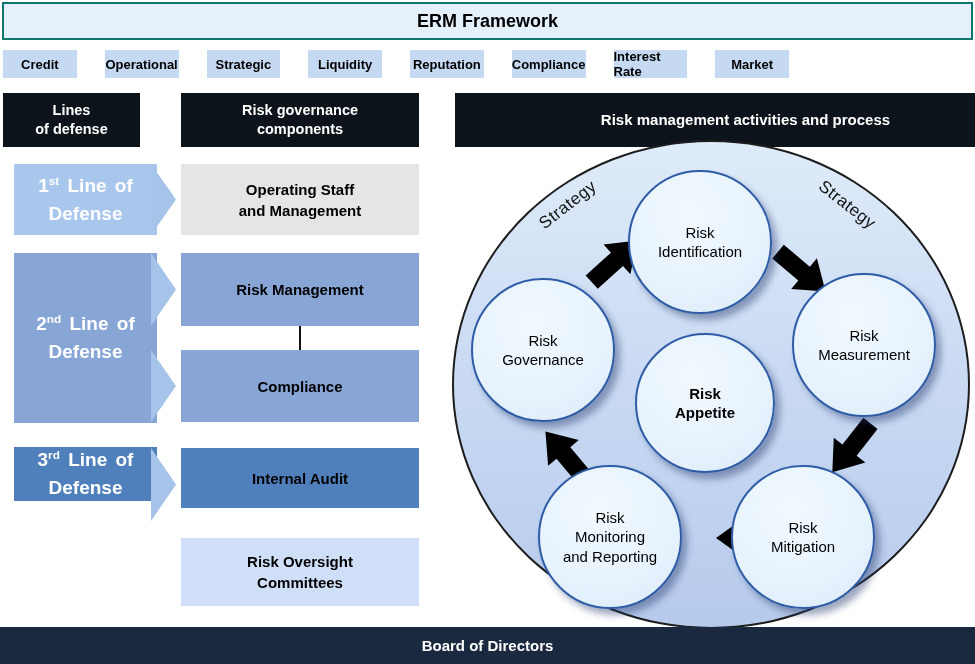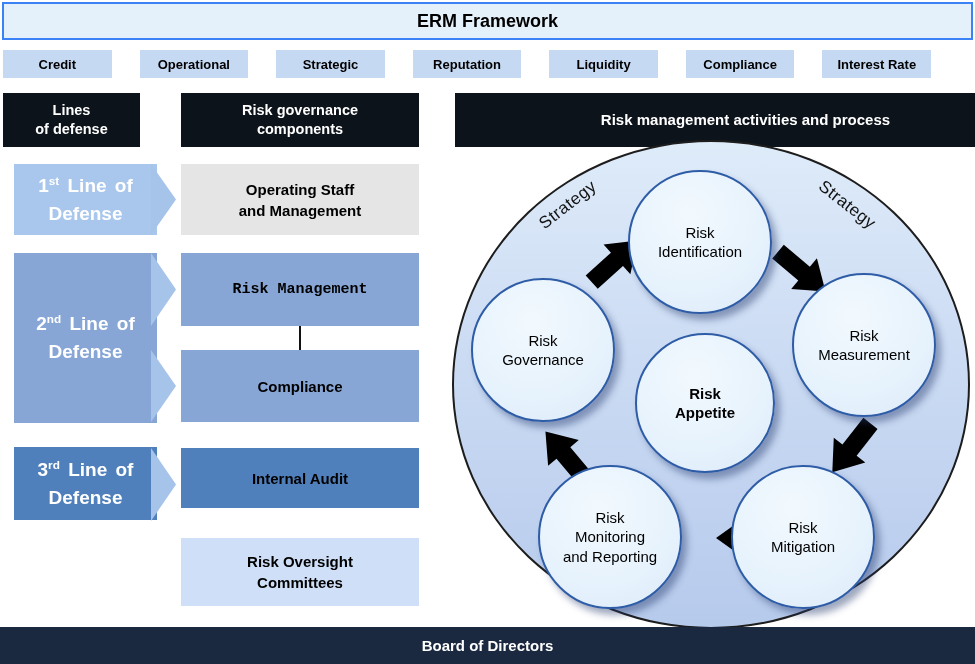--- a/index.html
+++ b/index.html
@@ -5,52 +5,52 @@
   html,body{margin:0;padding:0;background:#fff;}
   #stage{
     position:relative;width:975px;height:664px;background:#fff;overflow:hidden;
     font-family:"Liberation Sans","DejaVu Sans",sans-serif;color:#000;
   }
   .abs{position:absolute;}
   .center{display:flex;align-items:center;justify-content:center;text-align:center;}
   .pre{white-space:pre-line;}
 
   
-  .title-bar{left:2px;top:2px;width:967px;height:34px;background:#E4F1FB;border:2px solid #3b82f6;
+  .title-bar{left:2px;top:2px;width:967px;height:34px;background:#E4F1FB;border:2px solid #0f766e;
              font-size:18px;font-weight:bold;}
 
   
-  .cat-row{left:3px;top:50px;width:928px;height:28px;display:flex;gap:28px;}
+  .cat-row{left:3px;top:50px;width:786px;height:28px;display:flex;gap:28px;}
   .cat{width:110px;height:28px;background:#C6D9F2;font-size:13px;font-weight:bold;
        display:flex;align-items:center;justify-content:center;}
 
   
   .col-head{background:#0D131B;color:#fff;font-size:14.5px;font-weight:bold;line-height:1.3;}
   .head-lines{left:3px;top:93px;width:137px;height:54px;}
   .head-gov{left:181px;top:93px;width:238px;height:54px;}
   .head-act{left:455px;top:93px;width:517px;height:54px;font-size:15px;padding-left:32px;}
 
   
   .def{left:14px;width:143px;color:#fff;font-weight:bold;font-size:19px;line-height:1.45;word-spacing:3px;}
   .def-1{top:164px;height:71px;background:#A9C6EC;}
   .def-2{top:253px;height:170px;background:#87A6D6;}
-  .def-3{top:447px;height:73px;background:#5080BC;}
+  .def-3{top:447px;height:54px;background:#5080BC;}
   .def sup{font-size:0.62em;}
 
   
   .chev{left:151px;width:25px;background:#A6C3EA;clip-path:polygon(0 0,100% 50%,0 100%);}
   .chev-1{top:164px;height:71px;}
   .chev-2{top:253px;height:73px;}
   .chev-3{top:350px;height:72px;}
   .chev-4{top:448px;height:73px;}
 
   
   .gov{left:181px;width:238px;font-weight:bold;font-size:15px;line-height:1.4;}
   .gov-0{top:164px;height:71px;background:#e5e5e5;}
-  .gov-1{top:253px;height:73px;background:#87A6D6;font-family:Liberation Mono, monospace;}
+  .gov-1{top:253px;height:73px;background:#87A6D6;}
   .gov-2{top:350px;height:72px;background:#87A6D6;}
   .gov-3{top:448px;height:60px;background:#5080BC;}
   .gov-4{top:538px;height:68px;background:#CEDFF7;}
   .connector{left:299px;top:326px;width:2px;height:24px;background:#111;}
 
   
   .big-circle{left:452px;top:140px;width:518px;height:489px;border-radius:50%;
     background:linear-gradient(180deg,#DEEBF9 0%,#CBDBF3 45%,#B6CAEC 100%);
     border:2px solid #1d1d1d;box-sizing:border-box;z-index:1;}
   .strategy{z-index:2;width:110px;font-size:17px;color:#111;letter-spacing:0.5px;}
@@ -77,24 +77,25 @@
 <body>
 
 <div id="stage">
 
   <div class="abs center title-bar">ERM Framework</div>
 
   <div class="abs cat-row">
     <div class="cat">Credit</div>
     <div class="cat">Operational</div>
     <div class="cat">Strategic</div>
+    <div class="cat">Liquidity</div>
     <div class="cat">Reputation</div>
-    <div class="cat">Liquidity</div>
     <div class="cat">Compliance</div>
     <div class="cat">Interest Rate</div>
+    <div class="cat">Market</div>
   </div>
 
   <div class="abs center col-head head-lines pre">Lines
 of defense</div>
   <div class="abs center col-head head-gov pre">Risk governance
 components</div>
   <div class="abs center col-head head-act">Risk management activities and process</div>
 
   <div class="abs center def def-1">
     <div><span>1</span><sup>st</sup><span> Line of</span><br>

